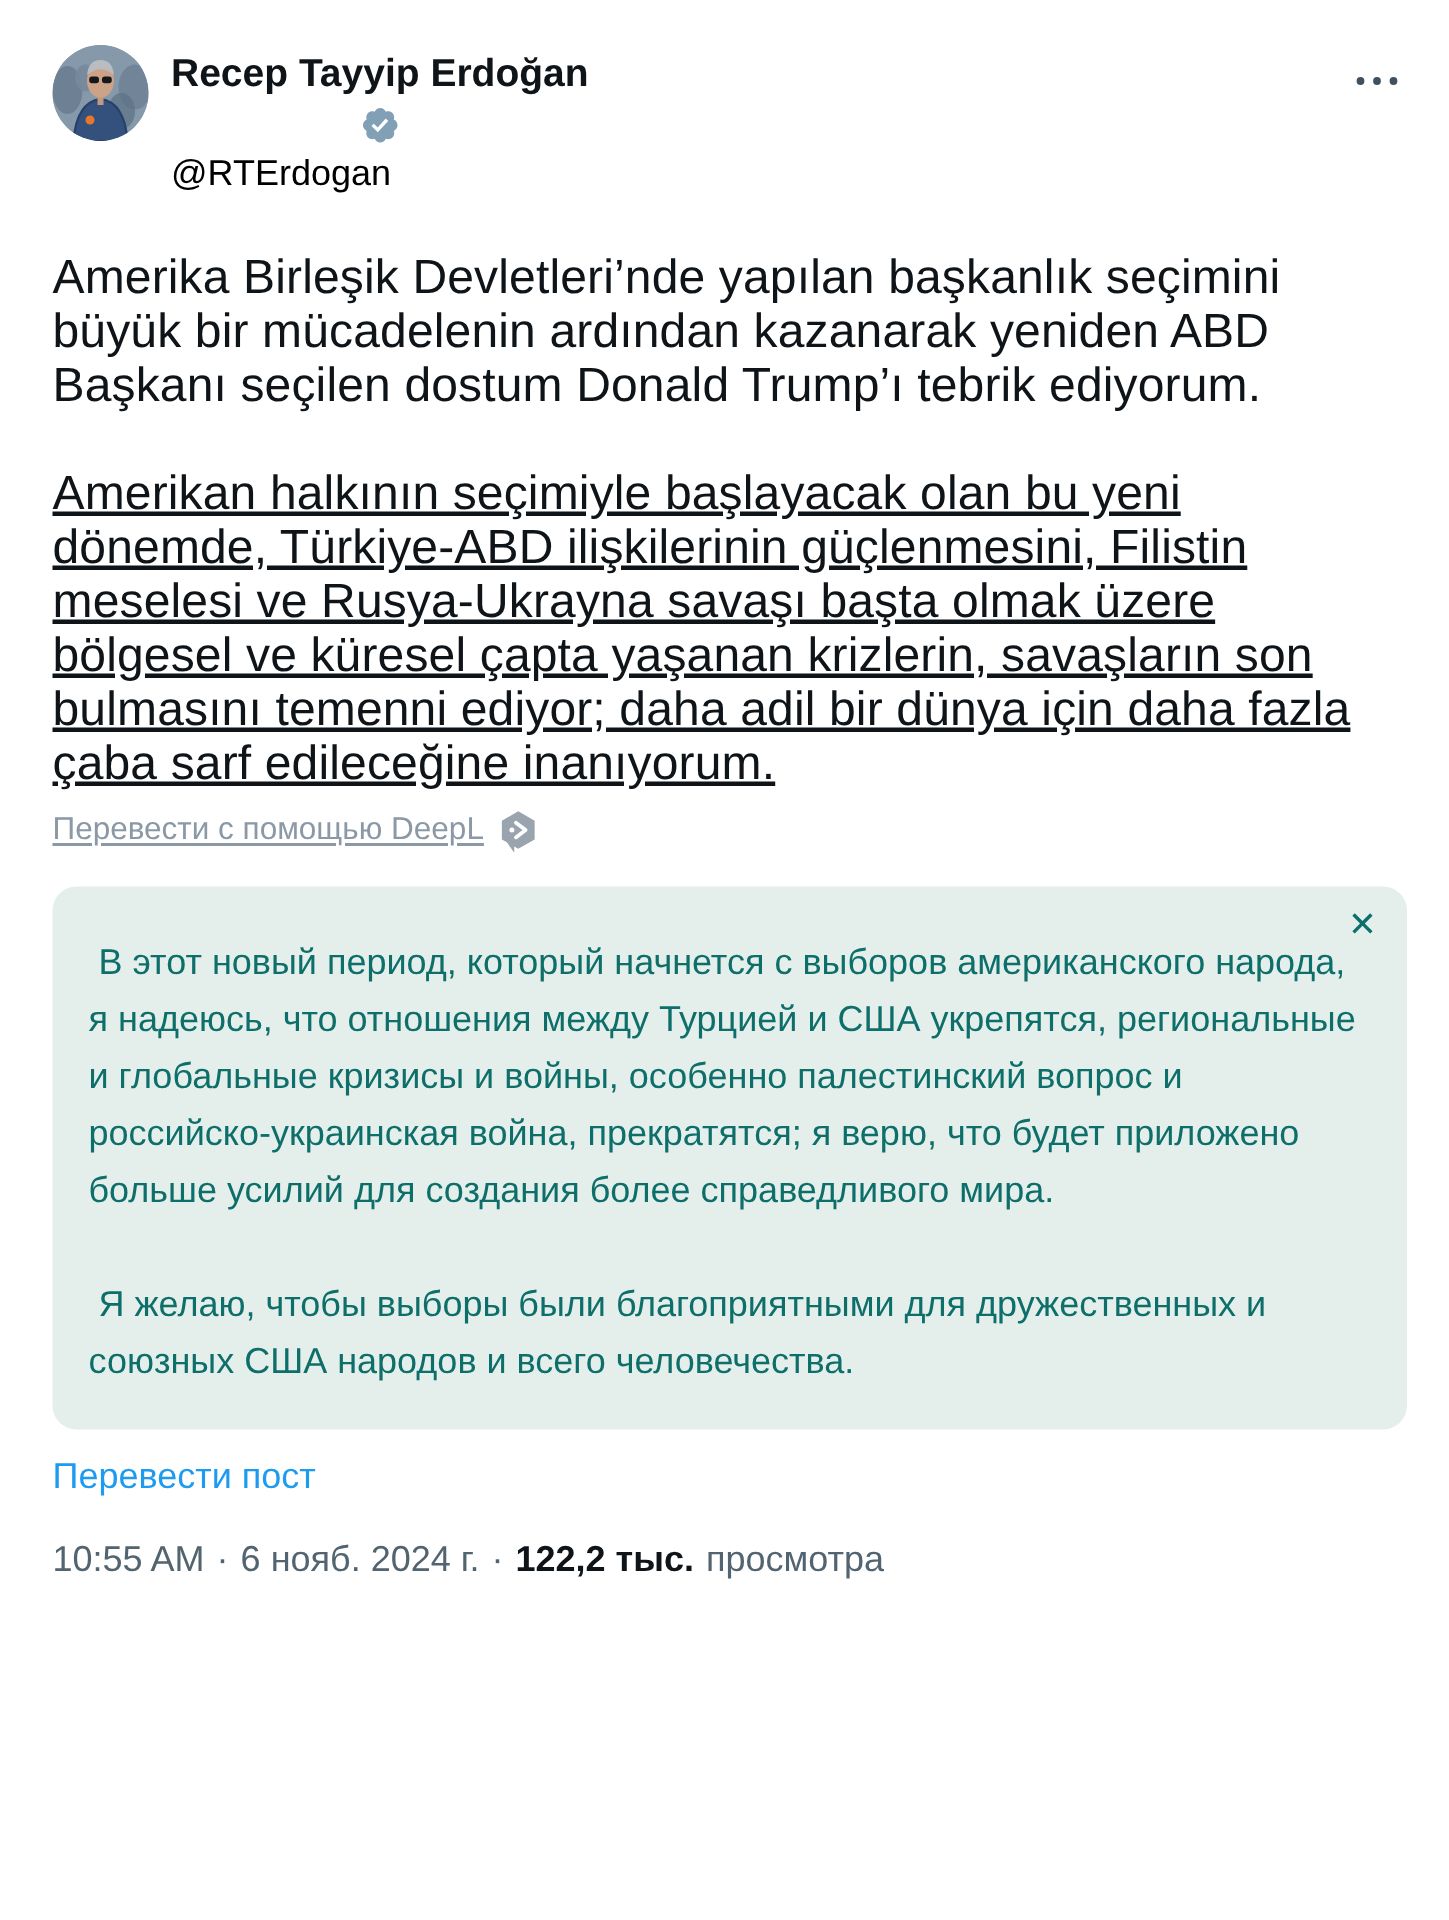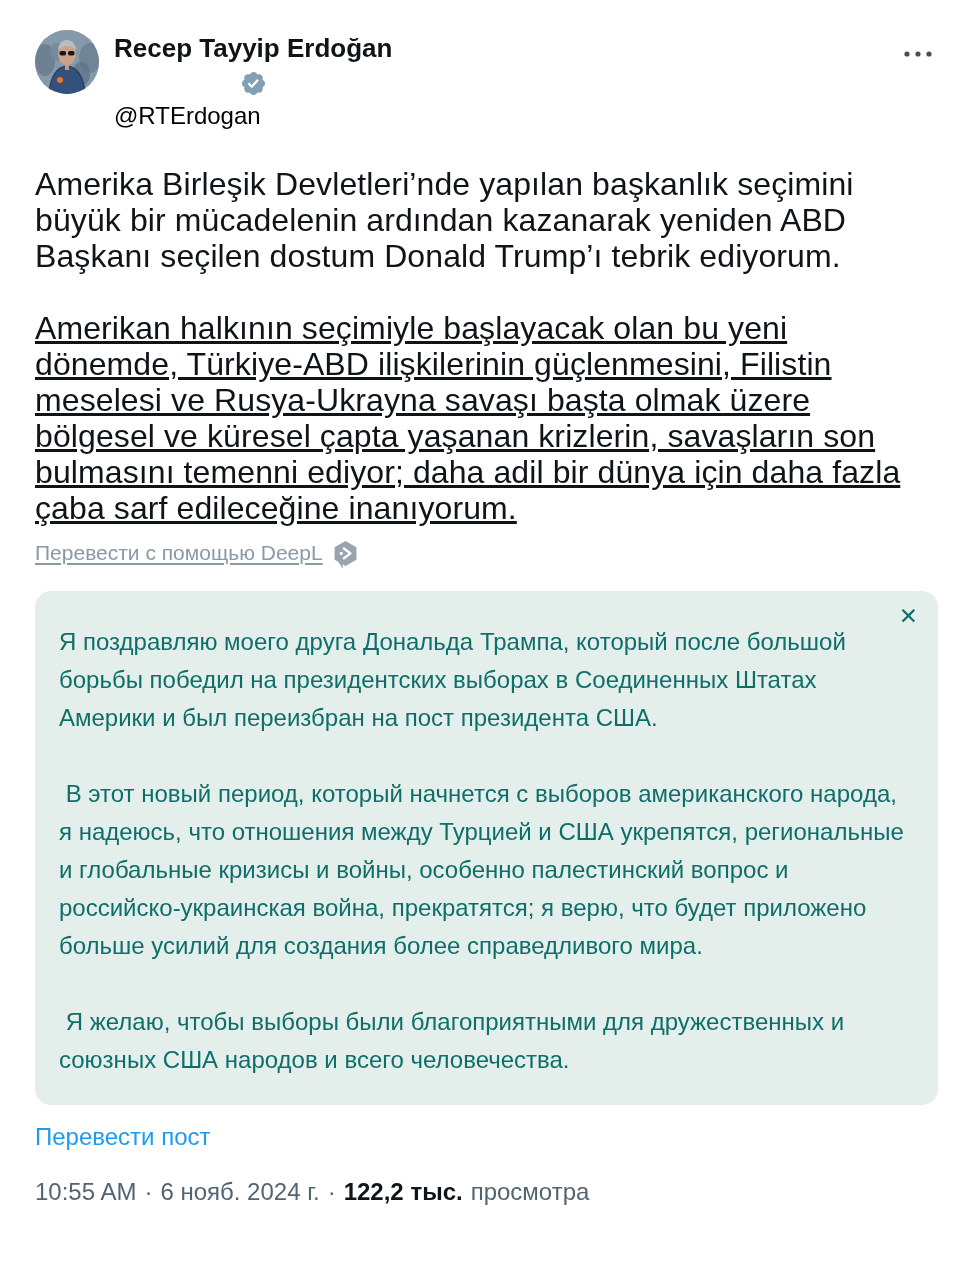--- a/index.html
+++ b/index.html
@@ -141,21 +141,20 @@
         <path fill="#9aa4ae" d="M12 0.8 L21.8 6.4 V17.6 L12 23.2 L9.6 21.8 V25.6 L5.2 19.3 L2.2 17.6 V6.4 Z"></path>
         <circle cx="8.2" cy="12" r="1.5" fill="#ffffff"></circle>
         <path d="M10.6 7.6 L16.4 12 L10.6 16.4" fill="none" stroke="#ffffff" stroke-width="2.2" stroke-linecap="round" stroke-linejoin="round"></path>
       </svg>
     </span>
   </div>
 
   
   <div class="translation-card">
     <span class="close-btn">✕</span>
-    <p>Я поздравляю моего друга Дональда Трампа, который после большой борьбы победил на президентских выборах в Соединенных Штатах Америки и был переизбран на пост президента США.</p>
     <p>&nbsp;В этот новый период, который начнется с выборов американского народа, я надеюсь, что отношения между Турцией и США укрепятся, региональные и глобальные кризисы и войны, особенно палестинский вопрос и российско-украинская война, прекратятся; я верю, что будет приложено больше усилий для создания более справедливого мира.</p>
     <p>&nbsp;Я желаю, чтобы выборы были благоприятными для дружественных и союзных США народов и всего человечества.</p>
   </div>
 
   
   <span class="translate-post">Перевести пост</span>
 
   
   <div class="meta">
     <span>10:55 AM</span>

